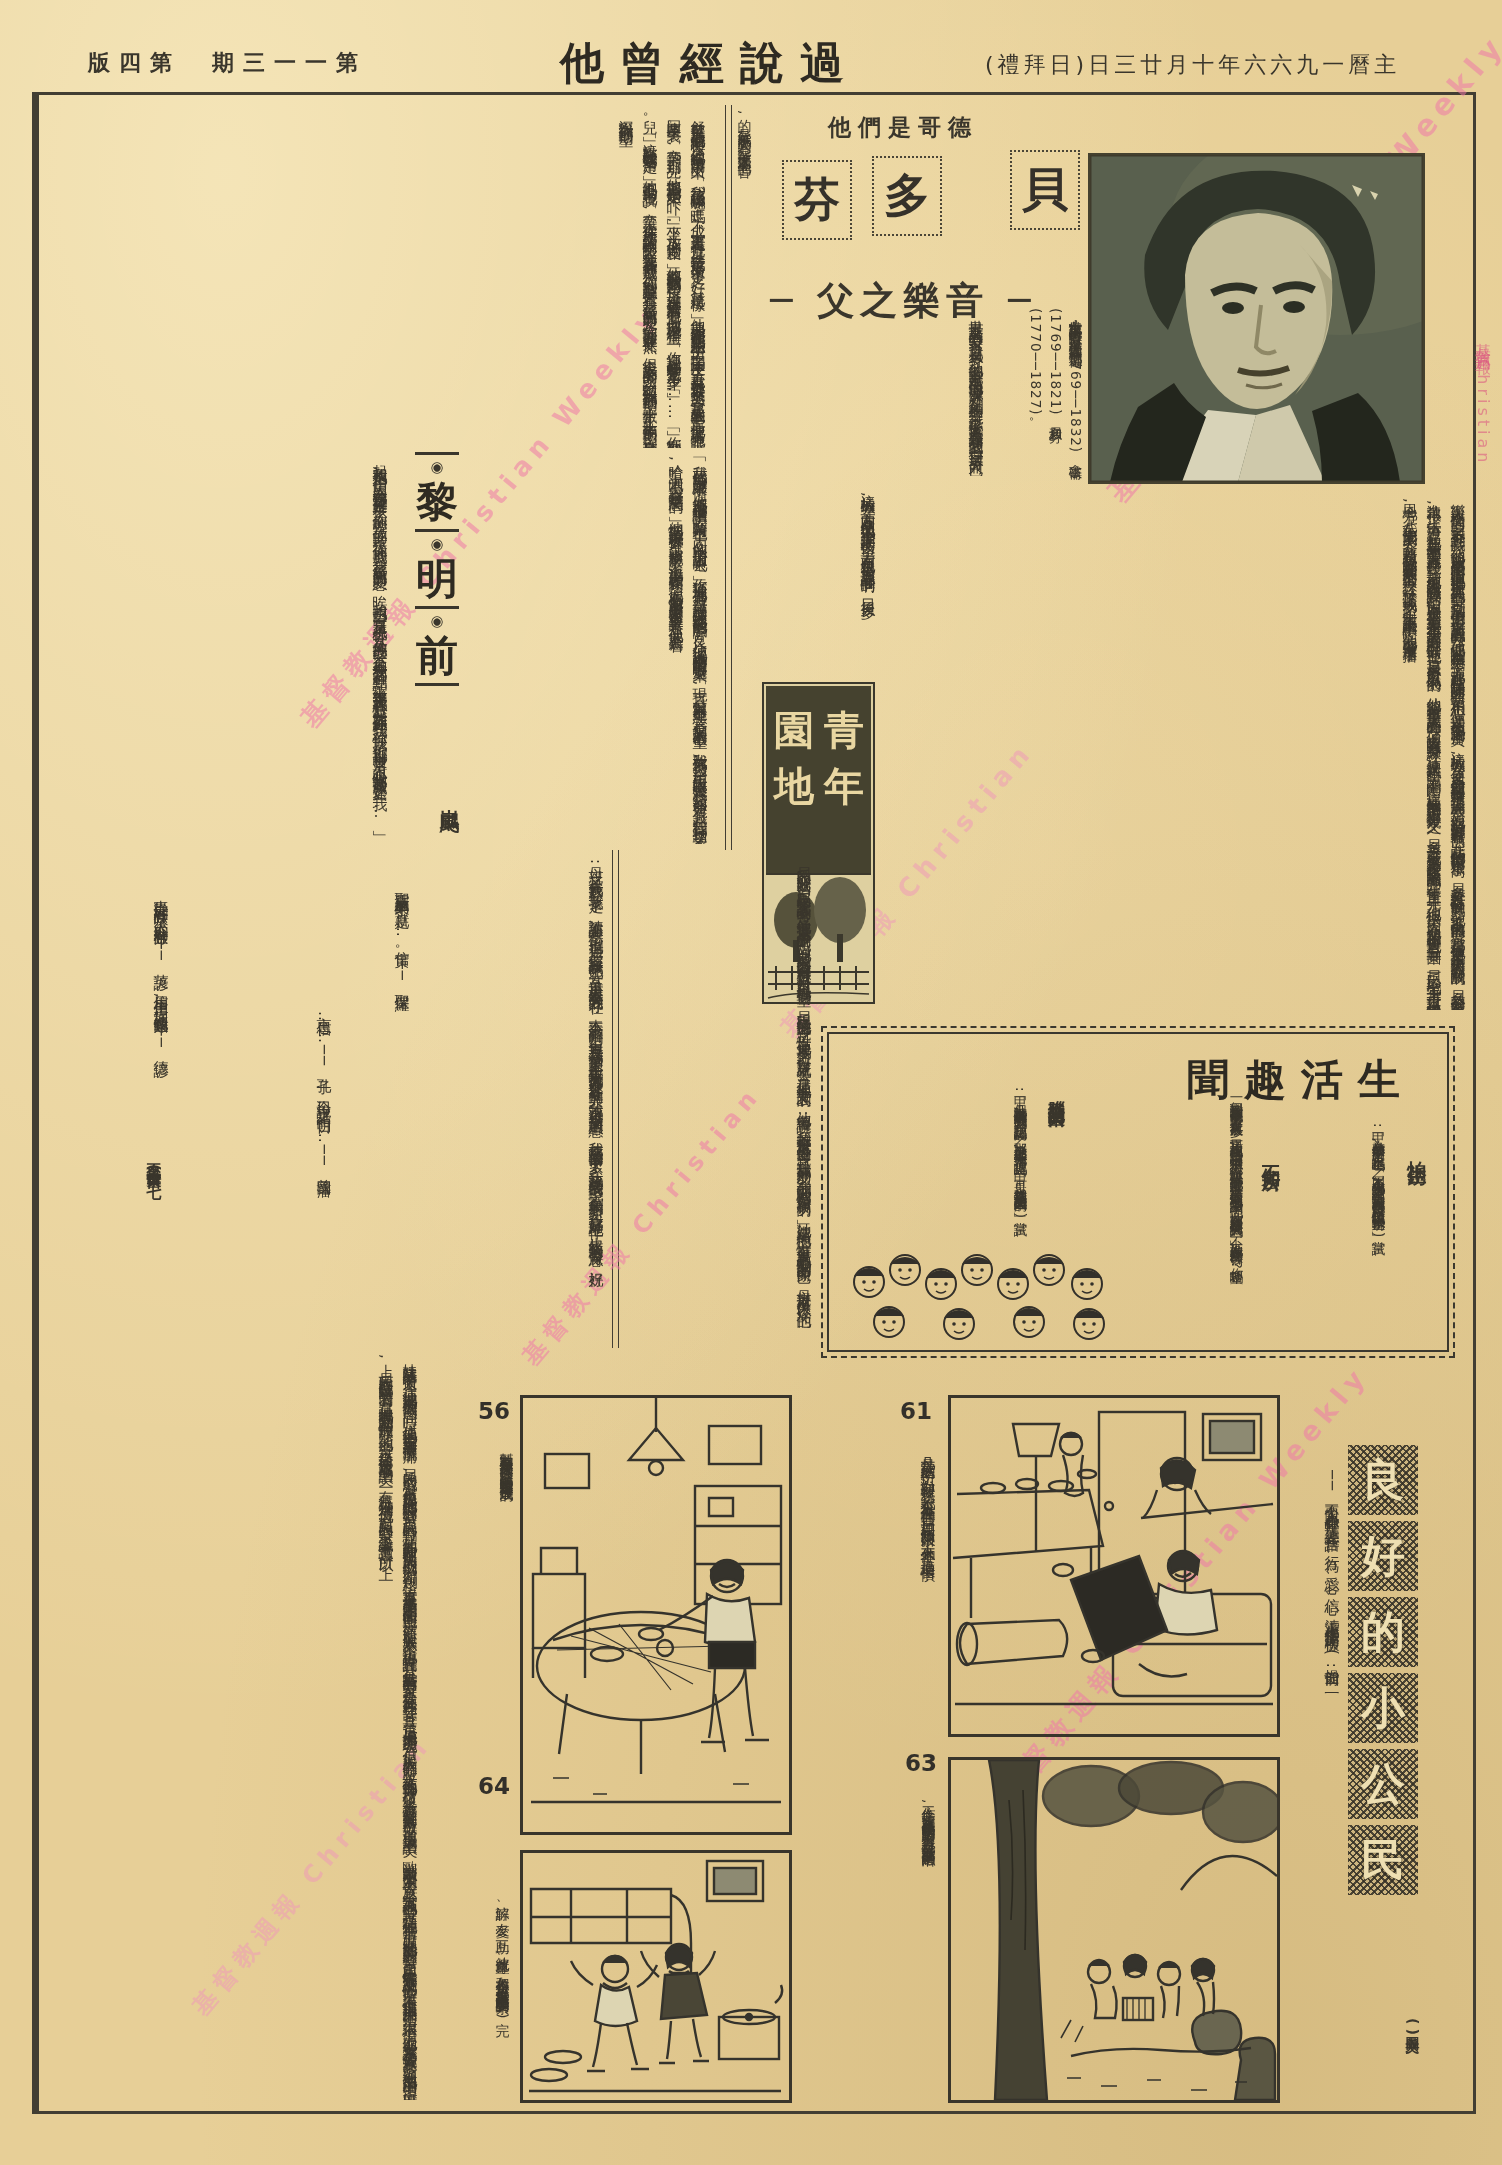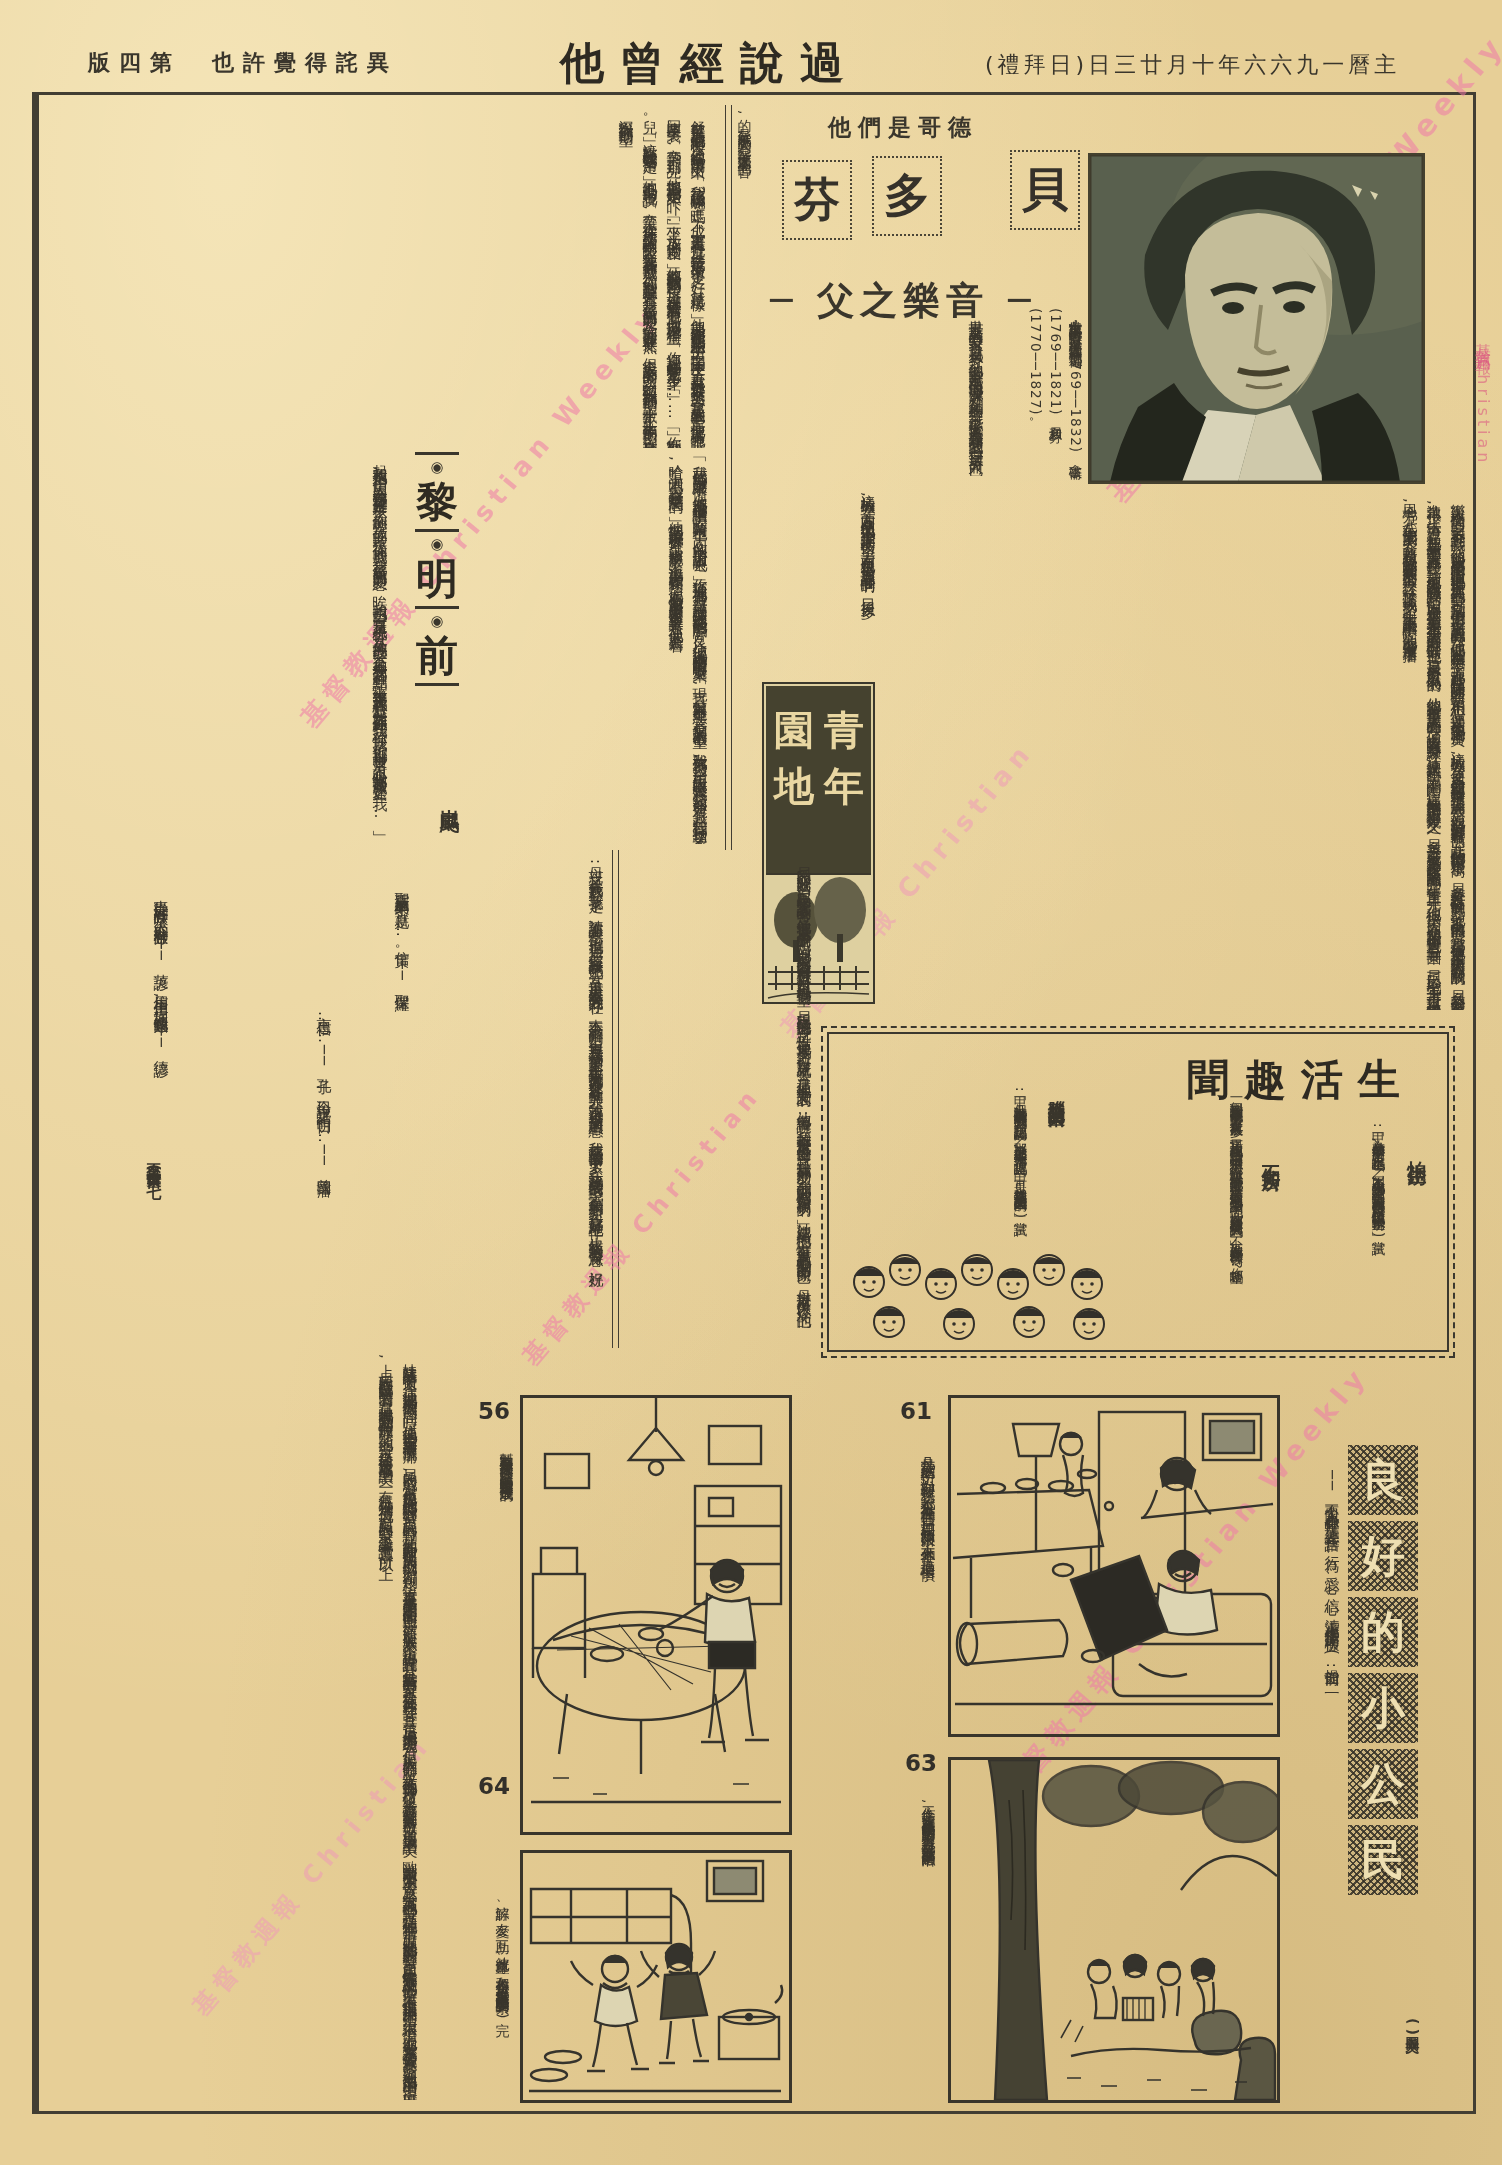--- a/index.html
+++ b/index.html
@@ -36,21 +36,21 @@
   .vtitle .tchar{font-size:42px;font-weight:bold;line-height:1.05;color:#2f2b22;}
   .vtitle .dot{font-size:15px;line-height:1;}
   .vtitle .trule{width:44px;height:3px;background:#3a362c;}
   svg text{font-family:"DejaVu Sans",sans-serif;}
 </style>
 </head>
 <body>
 
 <div class="page">
 
-  <div class="abs bold" style="left:88px;top:48px;font-size:22px;letter-spacing:9px;">版四第　也許覺得詫異</div>
+  <div class="abs bold" style="left:88px;top:48px;font-size:22px;letter-spacing:9px;">版四第　期三一一第</div>
   <div class="abs bold" style="left:560px;top:34px;font-size:44px;letter-spacing:16px;color:#2e2a22;">他曾經說過</div>
   <div class="abs" style="left:985px;top:50px;font-size:22px;letter-spacing:4px;">(禮拜日)日三廿月十年六六九一曆主</div>
 
   <div class="abs frame" style="left:32px;top:92px;width:1434px;height:2016px;"></div>
   <div class="abs rule-v" style="left:725px;top:105px;height:745px;"></div>
   <div class="abs rule-v" style="left:612px;top:850px;height:498px;"></div>
 
   <div class="abs wm" style="left:1130px;top:470px;">基督教週報 Christian Weekly</div>
   <div class="abs wm" style="left:320px;top:700px;font-size:26px;">基督教週報 Christian Weekly</div>
   <div class="abs wm" style="left:800px;top:1010px;font-size:26px;color:rgba(240,150,185,.5);">基督教週報 Christian</div>

